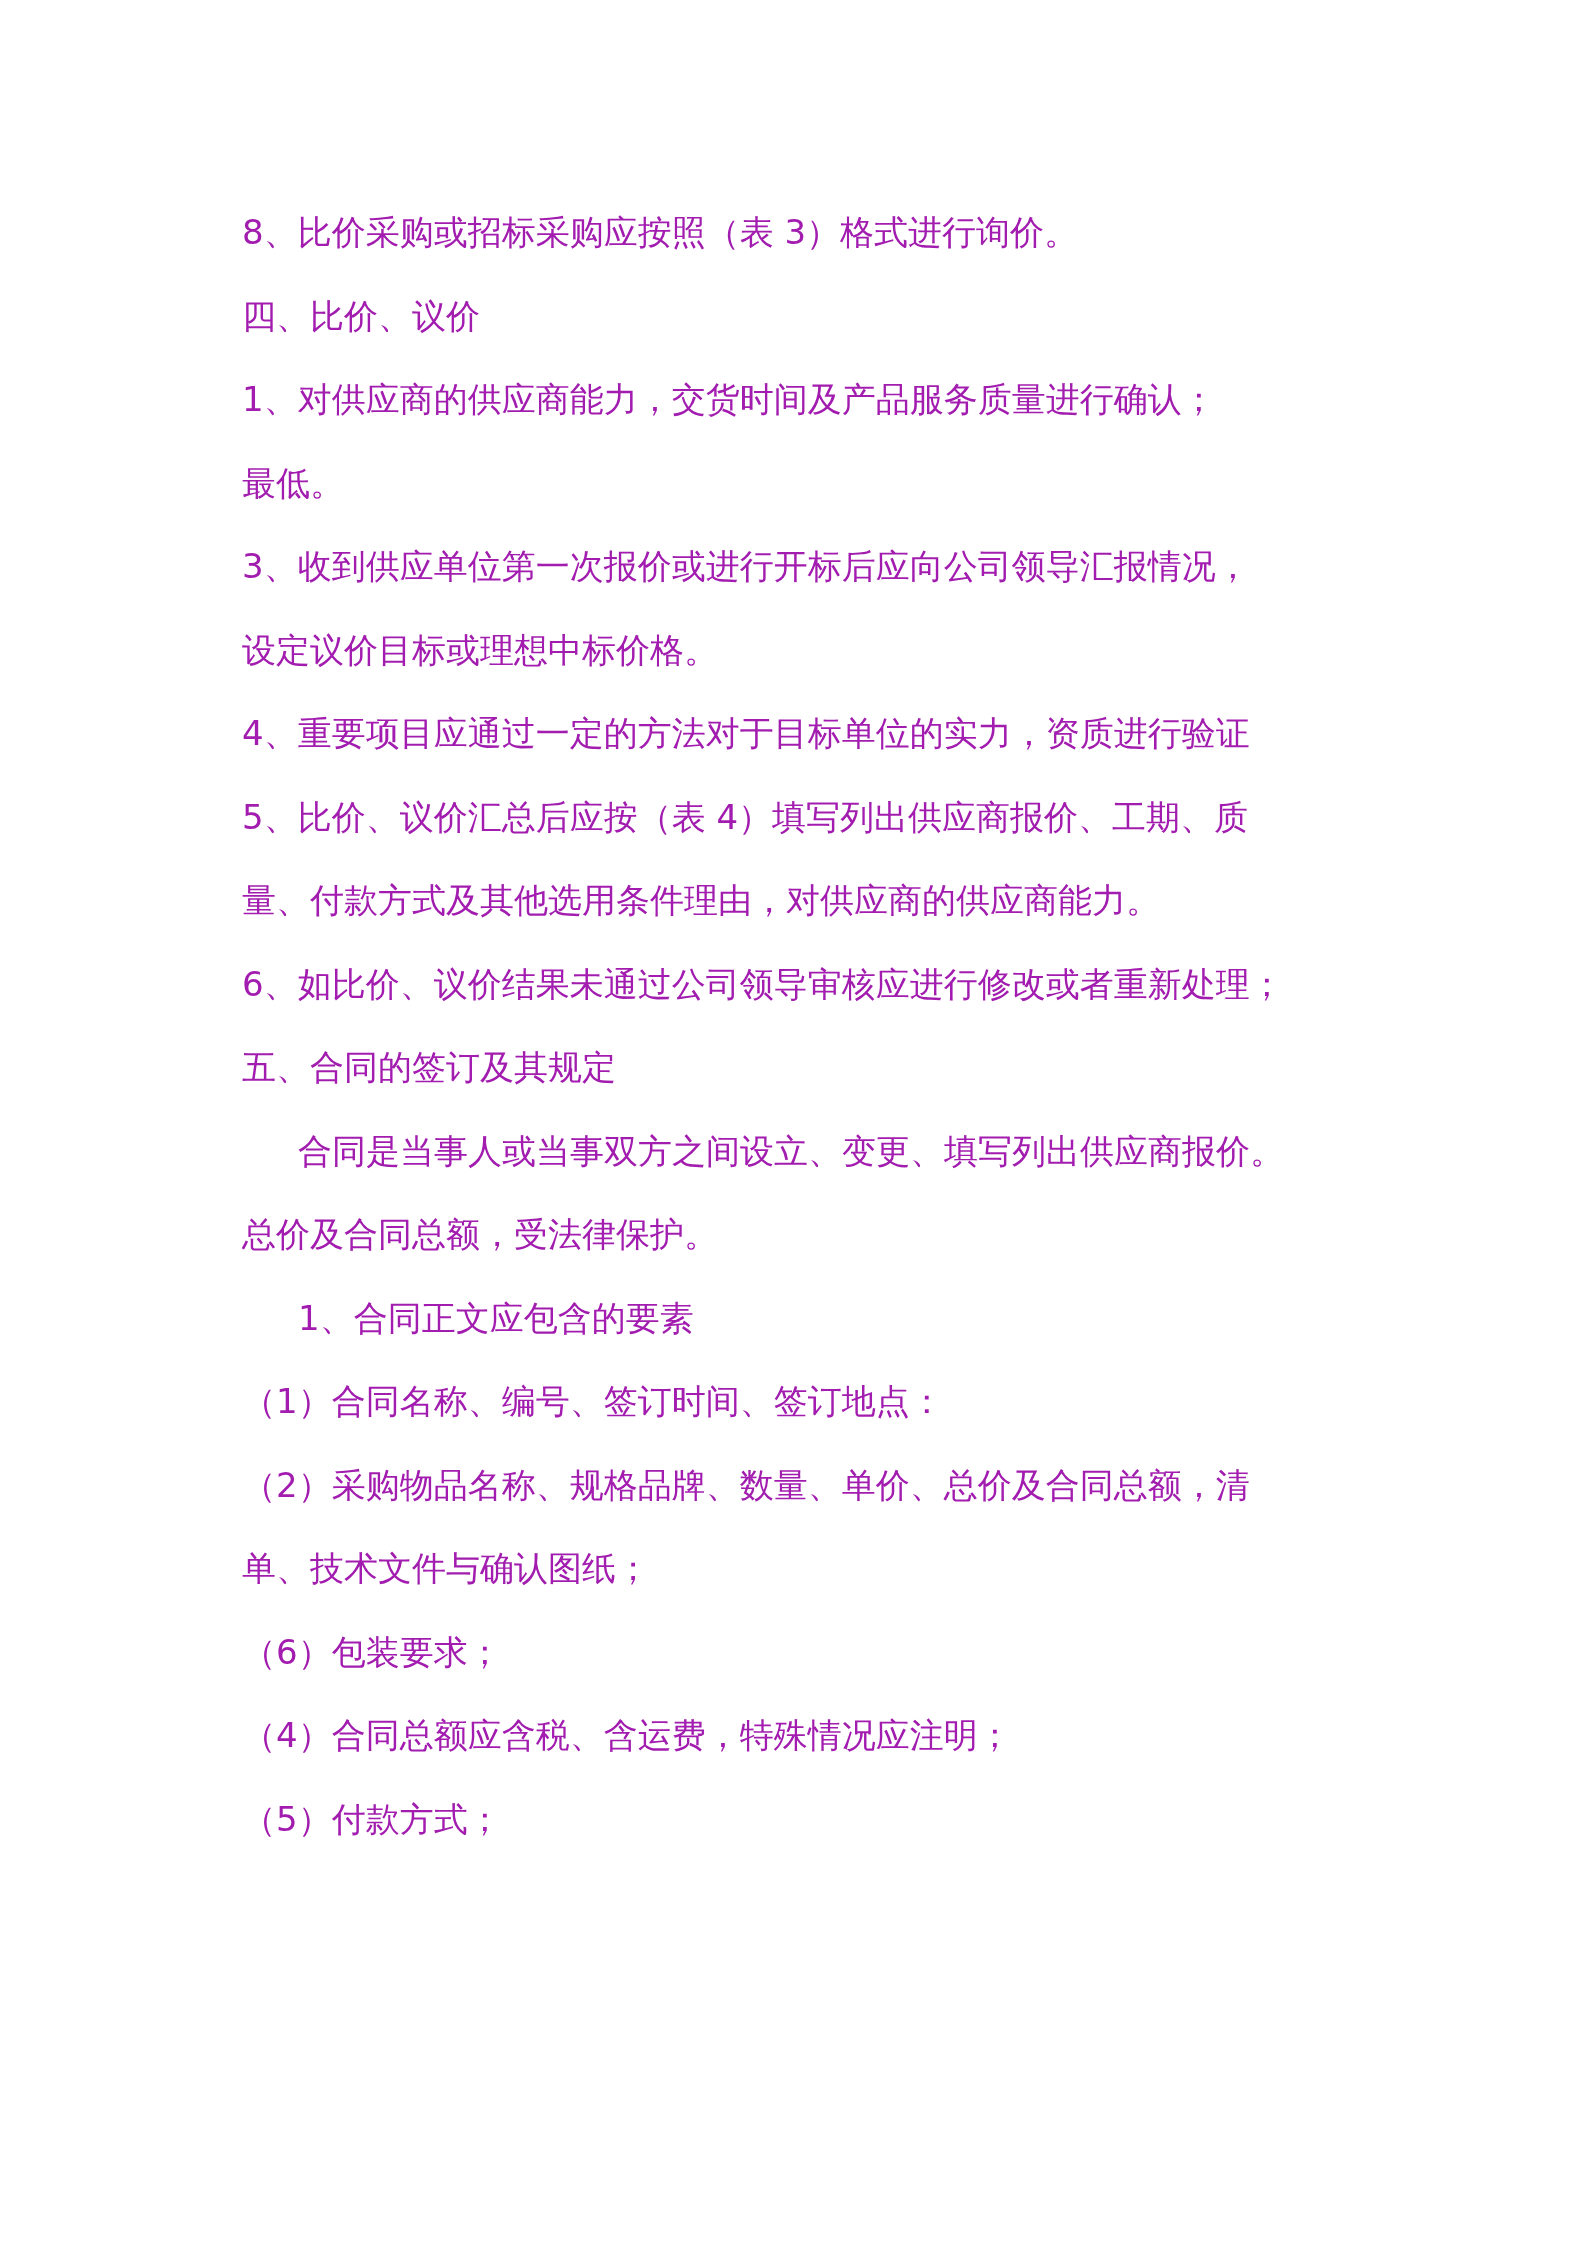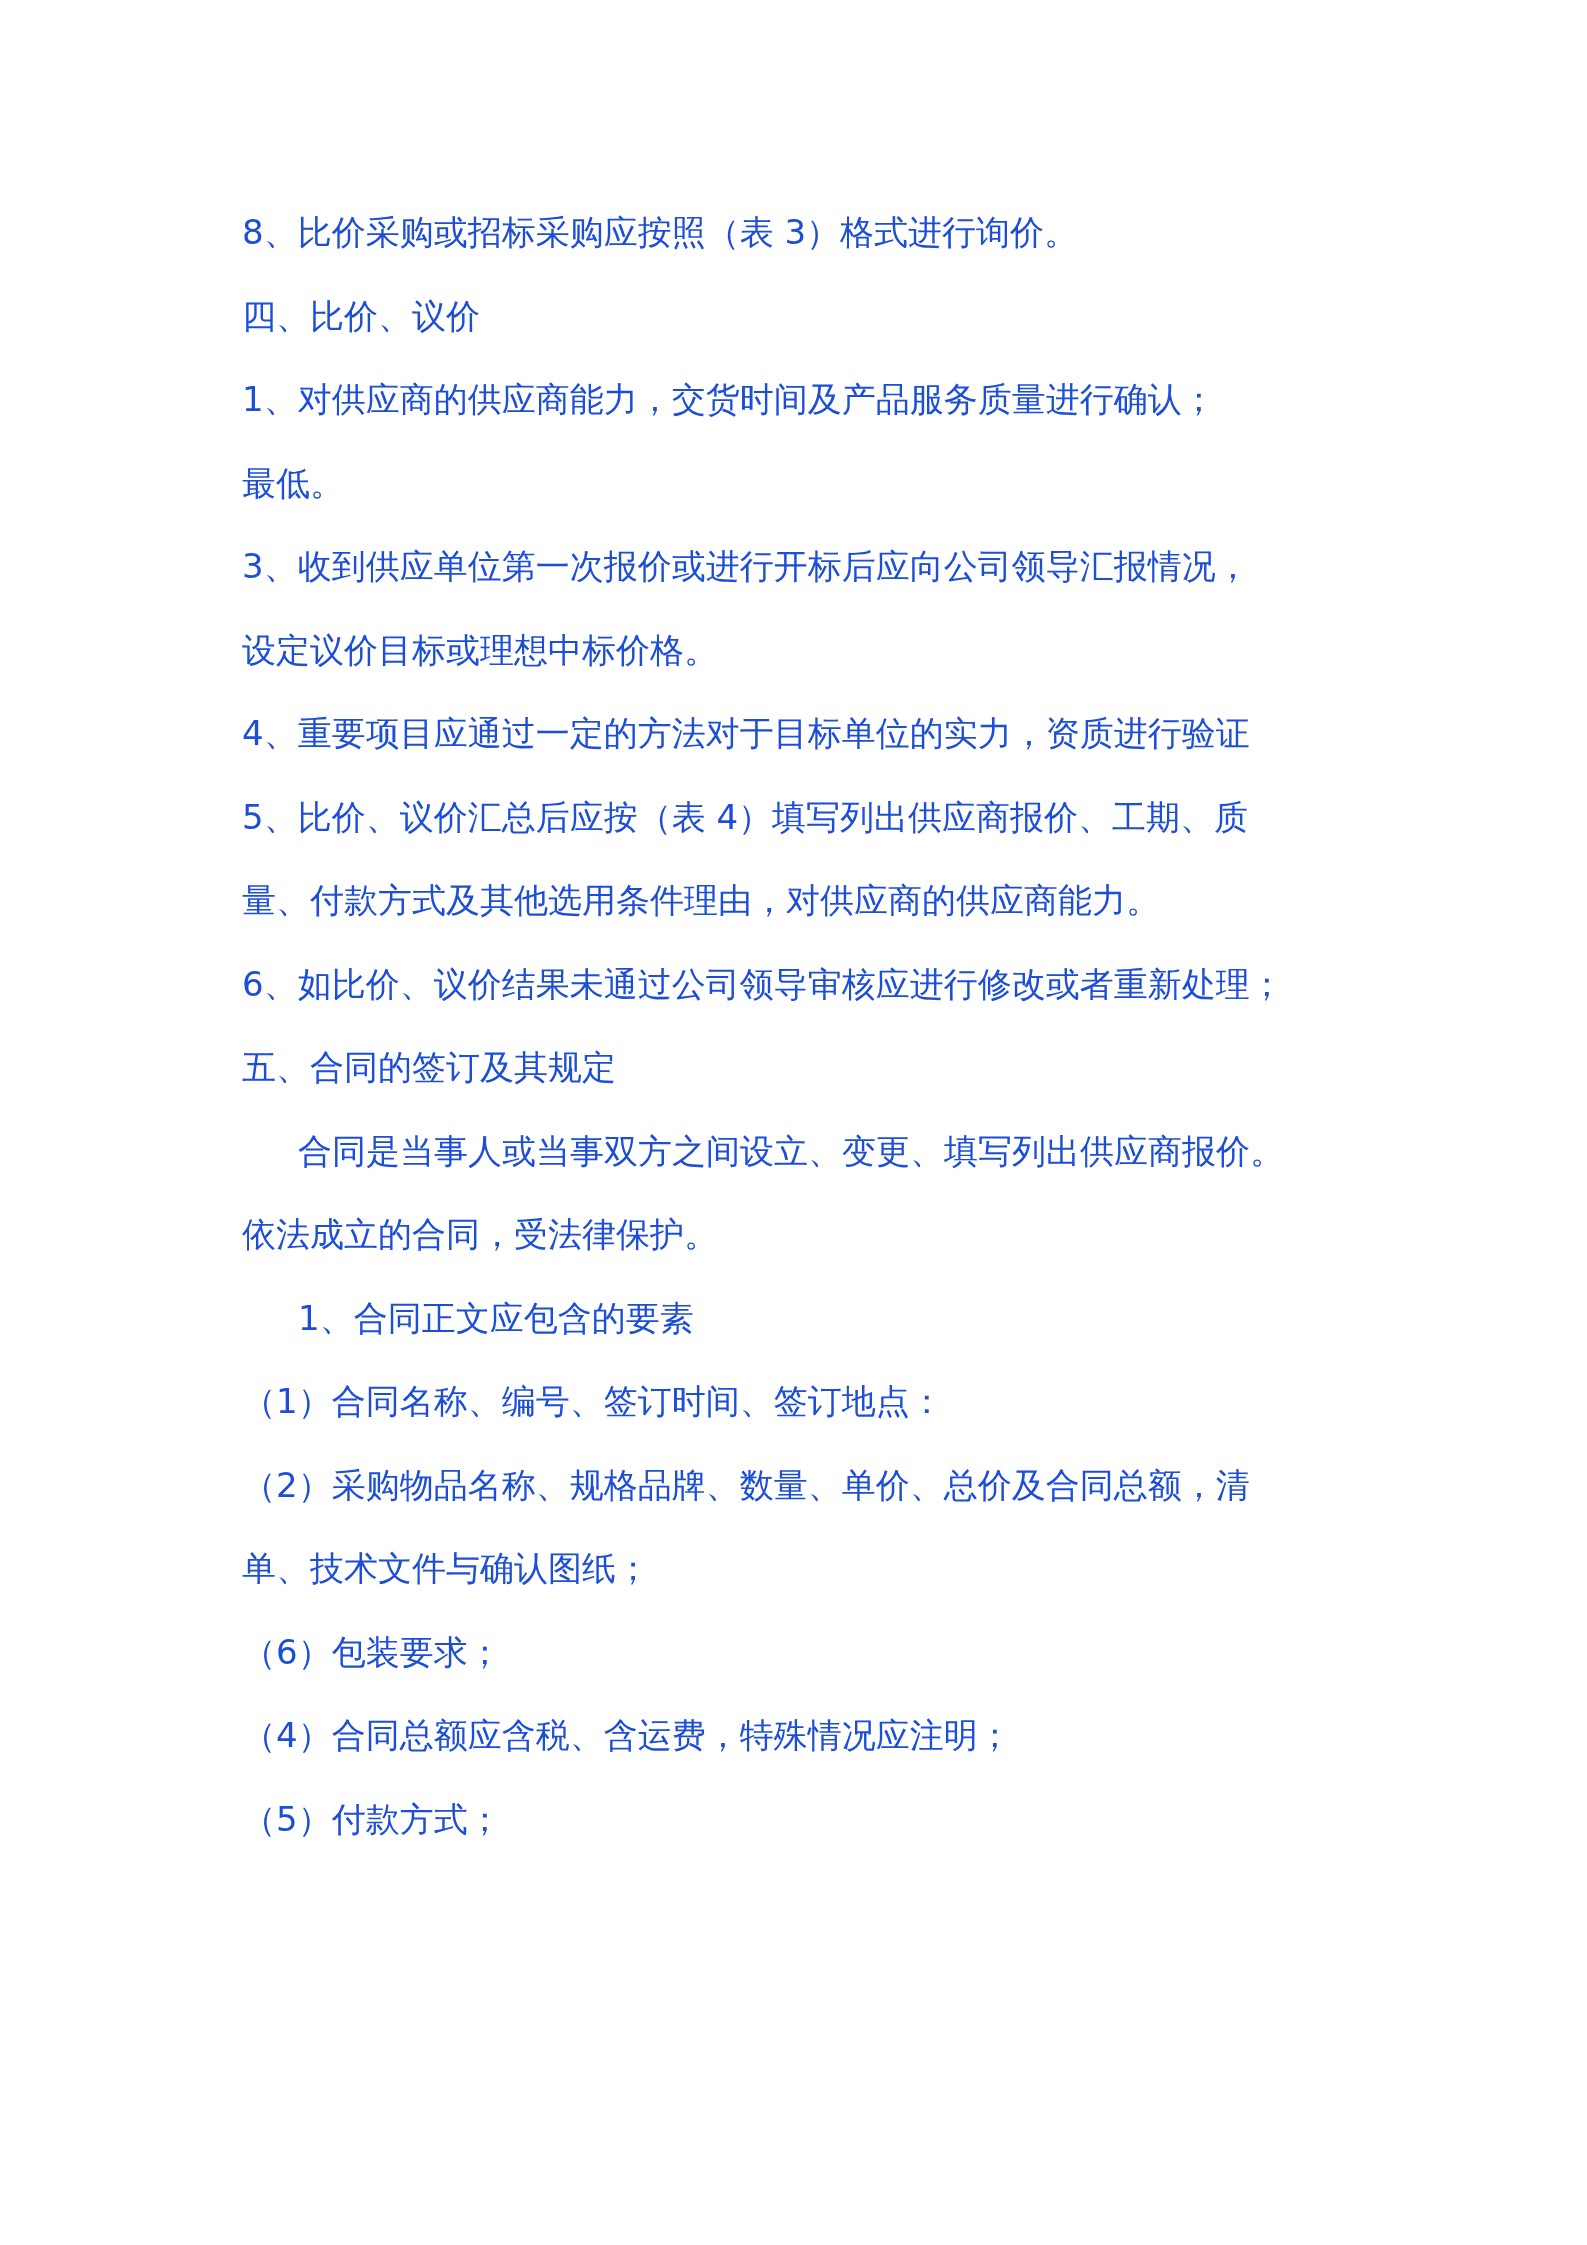--- a/index.html
+++ b/index.html
@@ -5,21 +5,21 @@
   html, body { margin: 0; padding: 0; background: #ffffff; }
   body { width: 1587px; height: 2245px; position: relative; overflow: hidden; }
   .page {
     position: absolute; left: 0; top: 0; width: 1587px; height: 2245px;
     background: #ffffff;
   }
   .content {
     position: absolute; left: 242px; top: 207px; width: 1120px;
     font-family: "DejaVu Sans", "Liberation Sans", sans-serif;
     font-size: 34px;
-    color: #1d4ed8;
+    color: #a21caf;
   }
   .line {
     height: 83.5px; line-height: 50px; white-space: nowrap;
     letter-spacing: 0px;
   }
   .indent { padding-left: 56px; }
 </style>
 </head>
 <body>
 
@@ -30,21 +30,21 @@
     <div class="line">1、对供应商的供应商能力，交货时间及产品服务质量进行确认；</div>
     <div class="line">最低。</div>
     <div class="line">3、收到供应单位第一次报价或进行开标后应向公司领导汇报情况，</div>
     <div class="line">设定议价目标或理想中标价格。</div>
     <div class="line">4、重要项目应通过一定的方法对于目标单位的实力，资质进行验证</div>
     <div class="line">5、比价、议价汇总后应按（表 4）填写列出供应商报价、工期、质</div>
     <div class="line">量、付款方式及其他选用条件理由，对供应商的供应商能力。</div>
     <div class="line">6、如比价、议价结果未通过公司领导审核应进行修改或者重新处理；</div>
     <div class="line">五、合同的签订及其规定</div>
     <div class="line indent">合同是当事人或当事双方之间设立、变更、填写列出供应商报价。</div>
-    <div class="line">依法成立的合同，受法律保护。</div>
+    <div class="line">总价及合同总额，受法律保护。</div>
     <div class="line indent">1、合同正文应包含的要素</div>
     <div class="line">（1）合同名称、编号、签订时间、签订地点：</div>
     <div class="line">（2）采购物品名称、规格品牌、数量、单价、总价及合同总额，清</div>
     <div class="line">单、技术文件与确认图纸；</div>
     <div class="line">（6）包装要求；</div>
     <div class="line">（4）合同总额应含税、含运费，特殊情况应注明；</div>
     <div class="line">（5）付款方式；</div>
   </div>
 </div>
 

